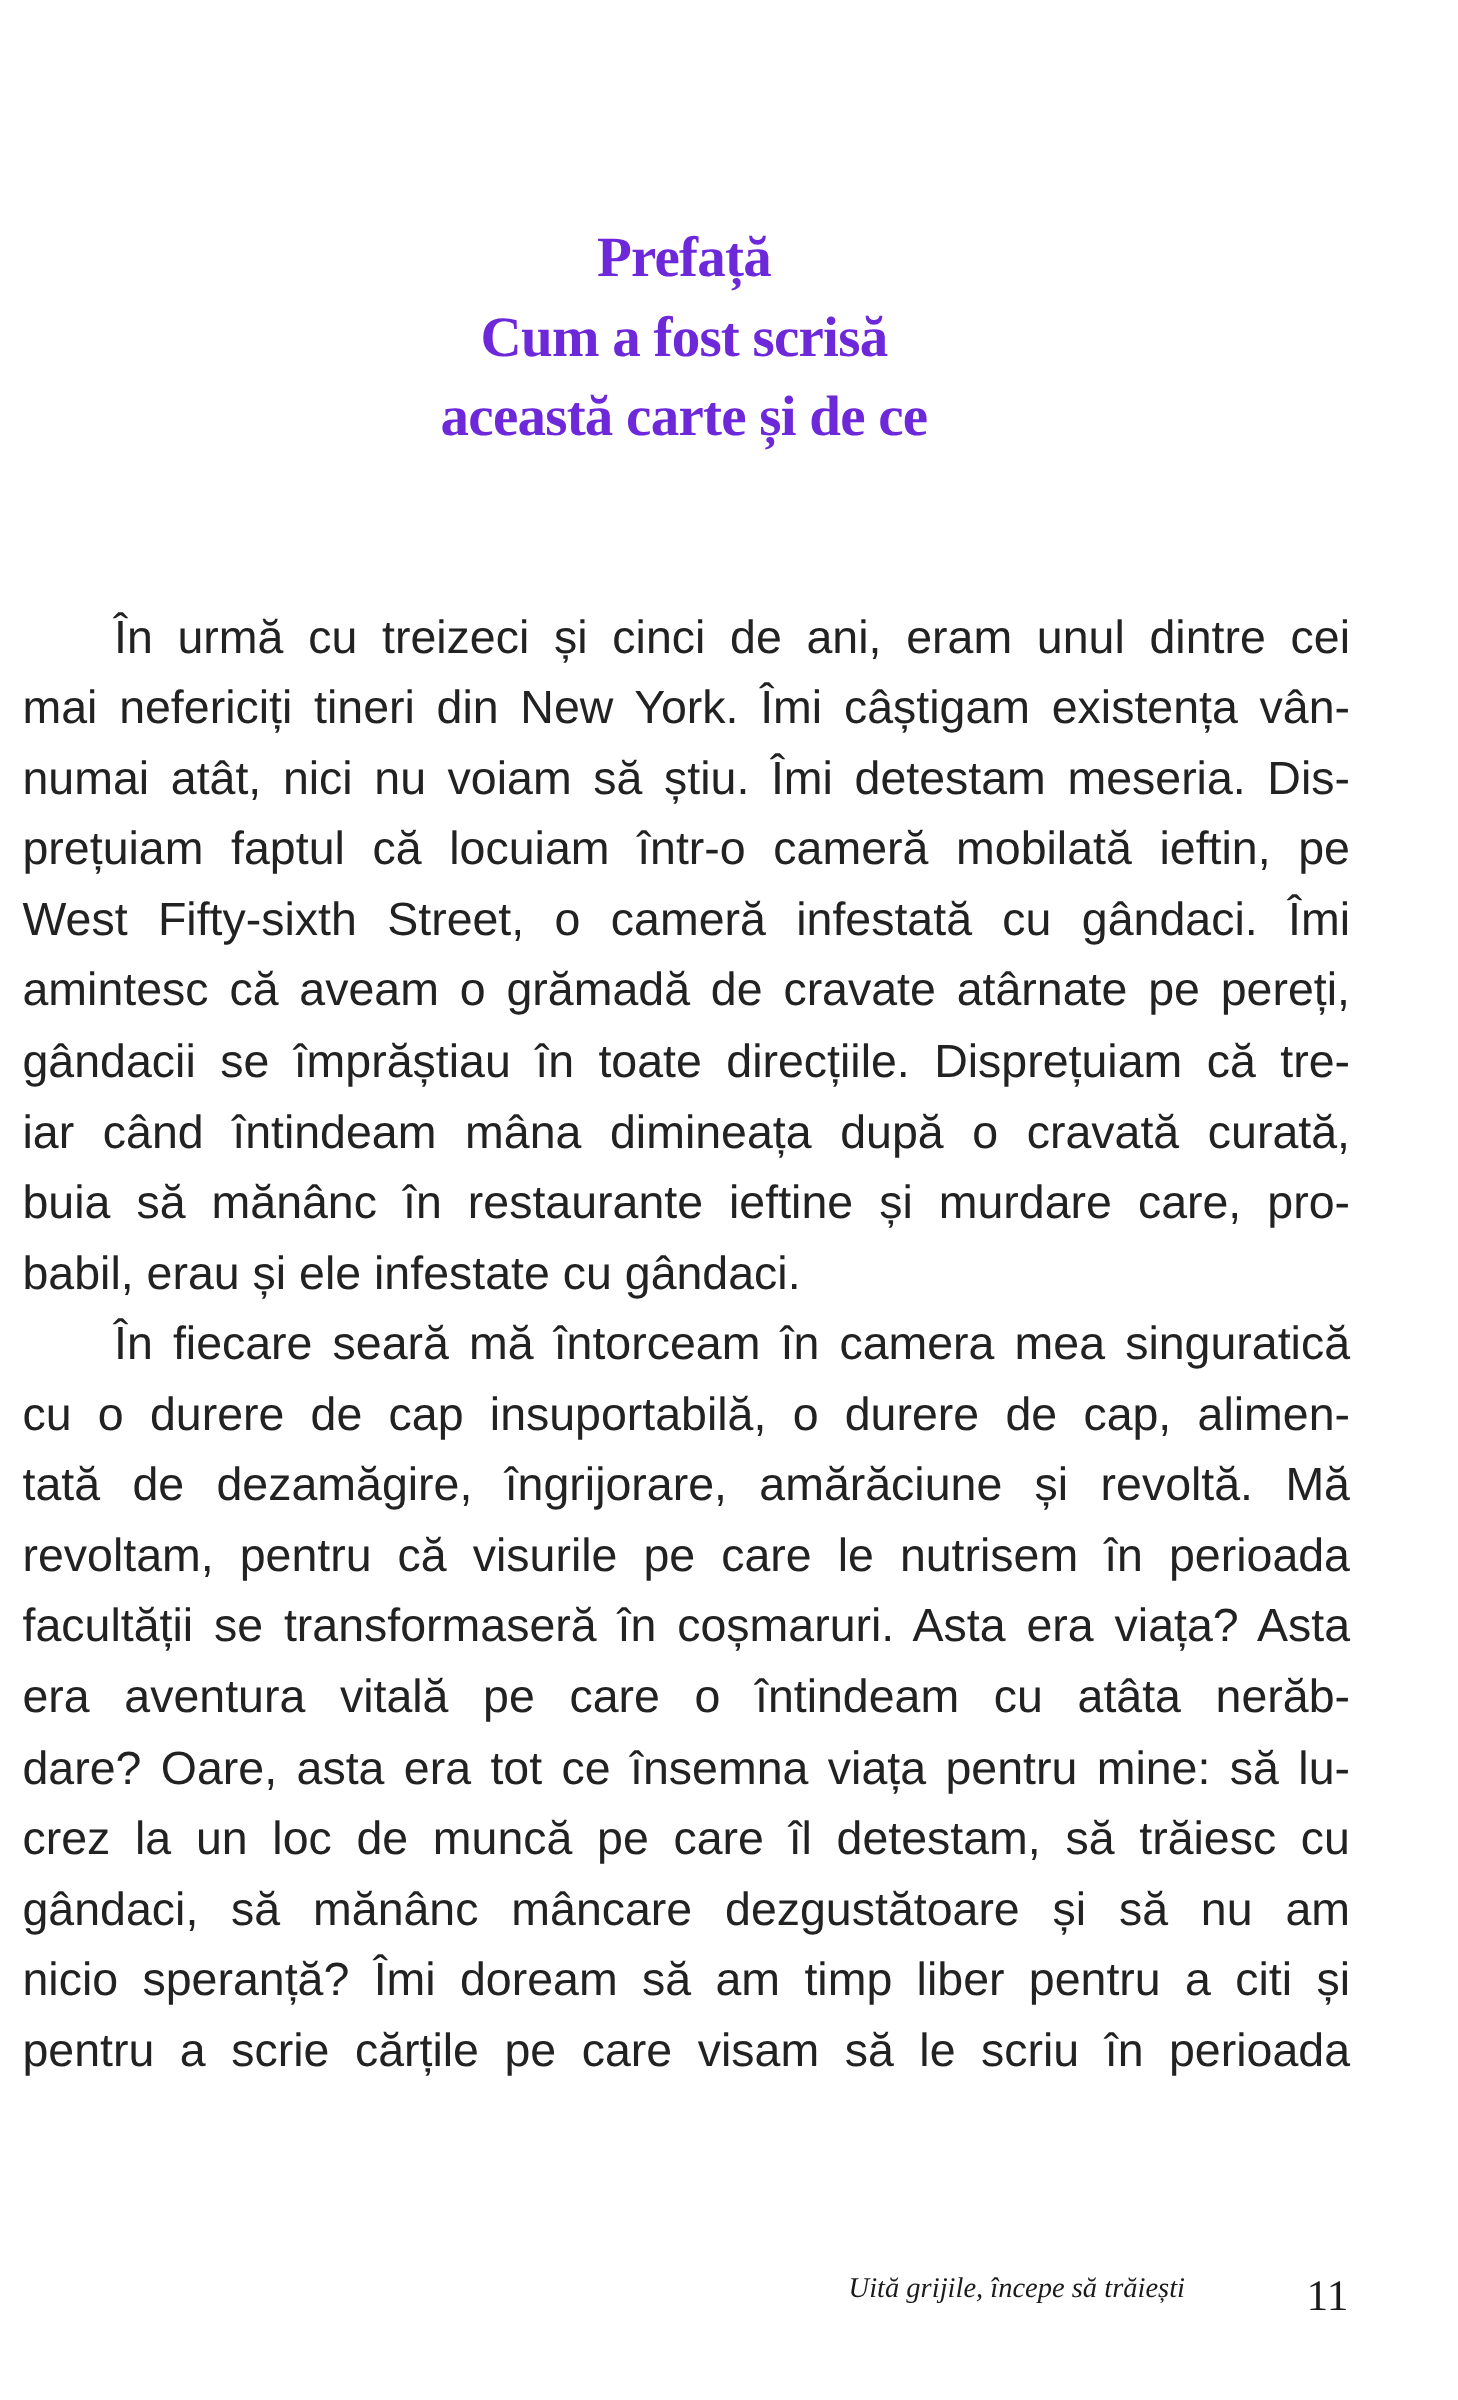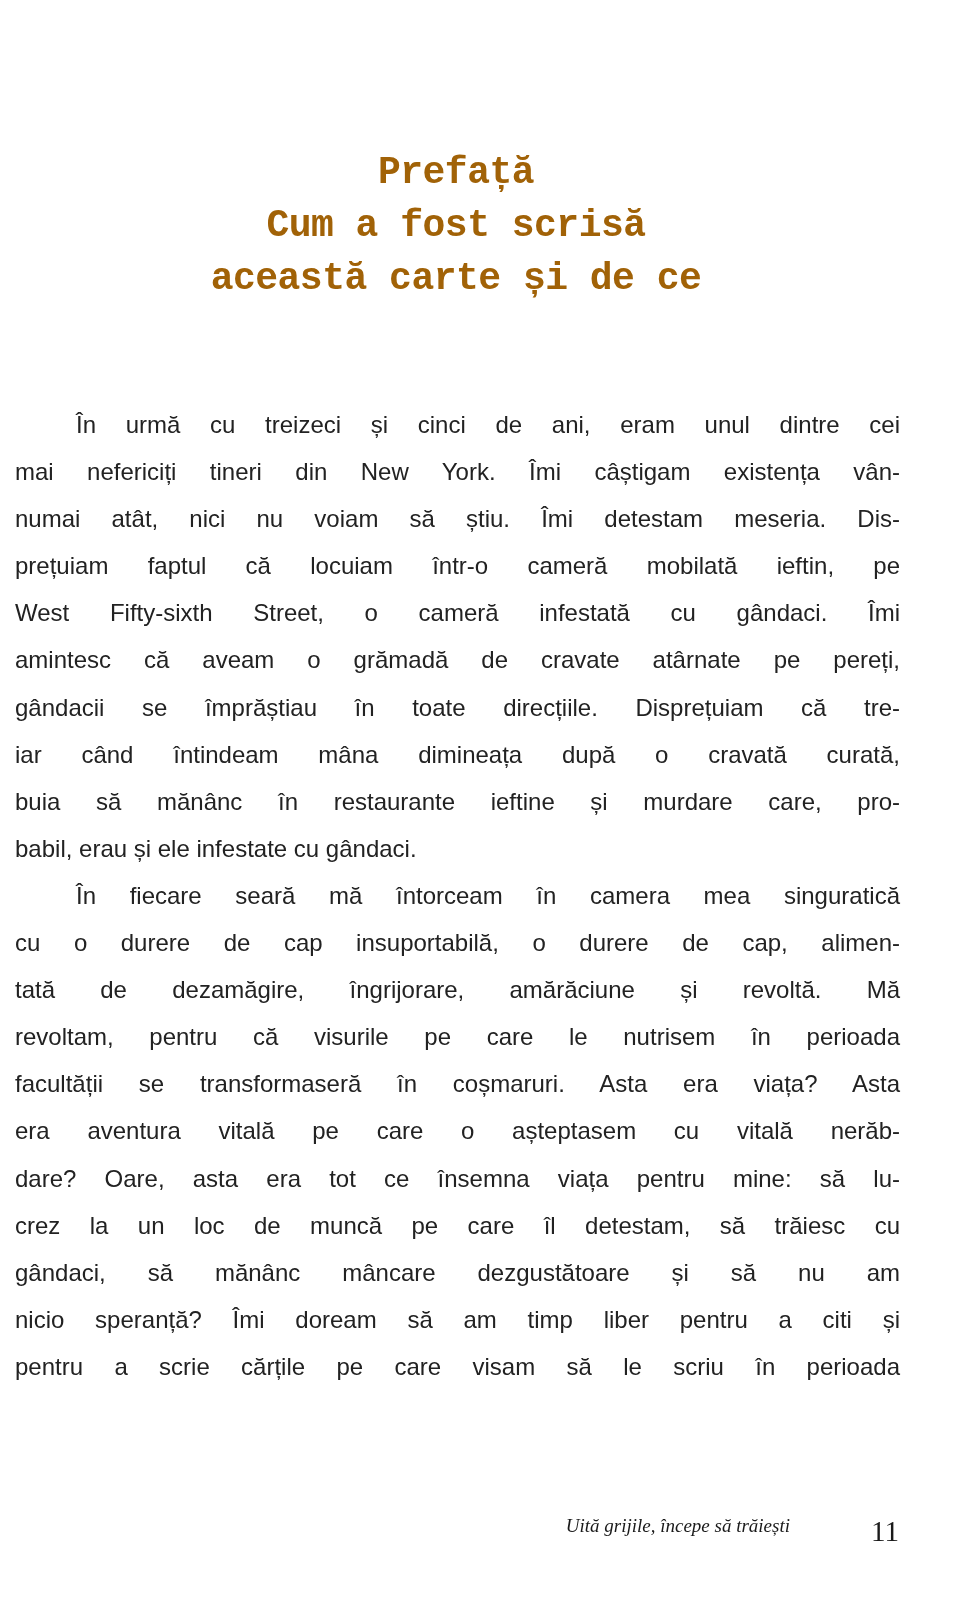--- a/index.html
+++ b/index.html
@@ -1,26 +1,26 @@
 <!DOCTYPE html>
 <html><head>
 <meta charset="utf-8">
 <style>
   html, body { margin: 0; padding: 0; background: #ffffff; }
   body { width: 972px; height: 1600px; position: relative; overflow: hidden; color: #1a1a1a; }
   .page { position: absolute; left: 0; top: 0; width: 972px; height: 1600px; }
   .heading {
     position: absolute; left: 0; top: 146px; width: 912px;
-    text-align: center; font-family: Liberation Mono, monospace; font-weight: bold;
-    font-size: 38px; line-height: 53px; color: #a16207; letter-spacing: -0.5px;
+    text-align: center; font-family: Liberation Serif, serif; font-weight: bold;
+    font-size: 38px; line-height: 53px; color: #6d28d9; letter-spacing: -0.5px;
   }
   .heading div { white-space: nowrap; }
   .body-text {
     position: absolute; left: 15px; top: 401px; width: 885px;
-    font-family: "Liberation Sans", sans-serif; font-size: 24px; line-height: 47.1px;
+    font-family: "Liberation Sans", sans-serif; font-size: 31px; line-height: 47.1px;
     color: #222222;
   }
   .line { white-space: nowrap; text-align: justify; text-align-last: justify; height: 47.1px; }
   .line.indent { padding-left: 61px; }
   .line.last { text-align-last: left; }
   .footer {
     position: absolute; left: 0; top: 1515px; width: 972px; height: 40px;
   }
   .running-title {
     position: absolute; right: 182px; top: 0;
@@ -52,21 +52,21 @@
     <div class="line">amintesc că aveam o grămadă de cravate atârnate pe pereți,</div>
     <div class="line">gândacii se împrăștiau în toate direcțiile. Disprețuiam că tre-</div>
     <div class="line">iar când întindeam mâna dimineața după o cravată curată,</div>
     <div class="line">buia să mănânc în restaurante ieftine și murdare care, pro-</div>
     <div class="line last">babil, erau și ele infestate cu gândaci.</div>
     <div class="line indent">În fiecare seară mă întorceam în camera mea singuratică</div>
     <div class="line">cu o durere de cap insuportabilă, o durere de cap, alimen-</div>
     <div class="line">tată de dezamăgire, îngrijorare, amărăciune și revoltă. Mă</div>
     <div class="line">revoltam, pentru că visurile pe care le nutrisem în perioada</div>
     <div class="line">facultății se transformaseră în coșmaruri. Asta era viața? Asta</div>
-    <div class="line">era aventura vitală pe care o așteptasem cu vitală nerăb-</div>
+    <div class="line">era aventura vitală pe care o întindeam cu atâta nerăb-</div>
     <div class="line">dare? Oare, asta era tot ce însemna viața pentru mine: să lu-</div>
     <div class="line">crez la un loc de muncă pe care îl detestam, să trăiesc cu</div>
     <div class="line">gândaci, să mănânc mâncare dezgustătoare și să nu am</div>
     <div class="line">nicio speranță? Îmi doream să am timp liber pentru a citi și</div>
     <div class="line">pentru a scrie cărțile pe care visam să le scriu în perioada</div>
   </div>
 
   <div class="footer">
     <span class="running-title">Uită grijile, începe să trăiești</span>
     <span class="page-number">11</span>

